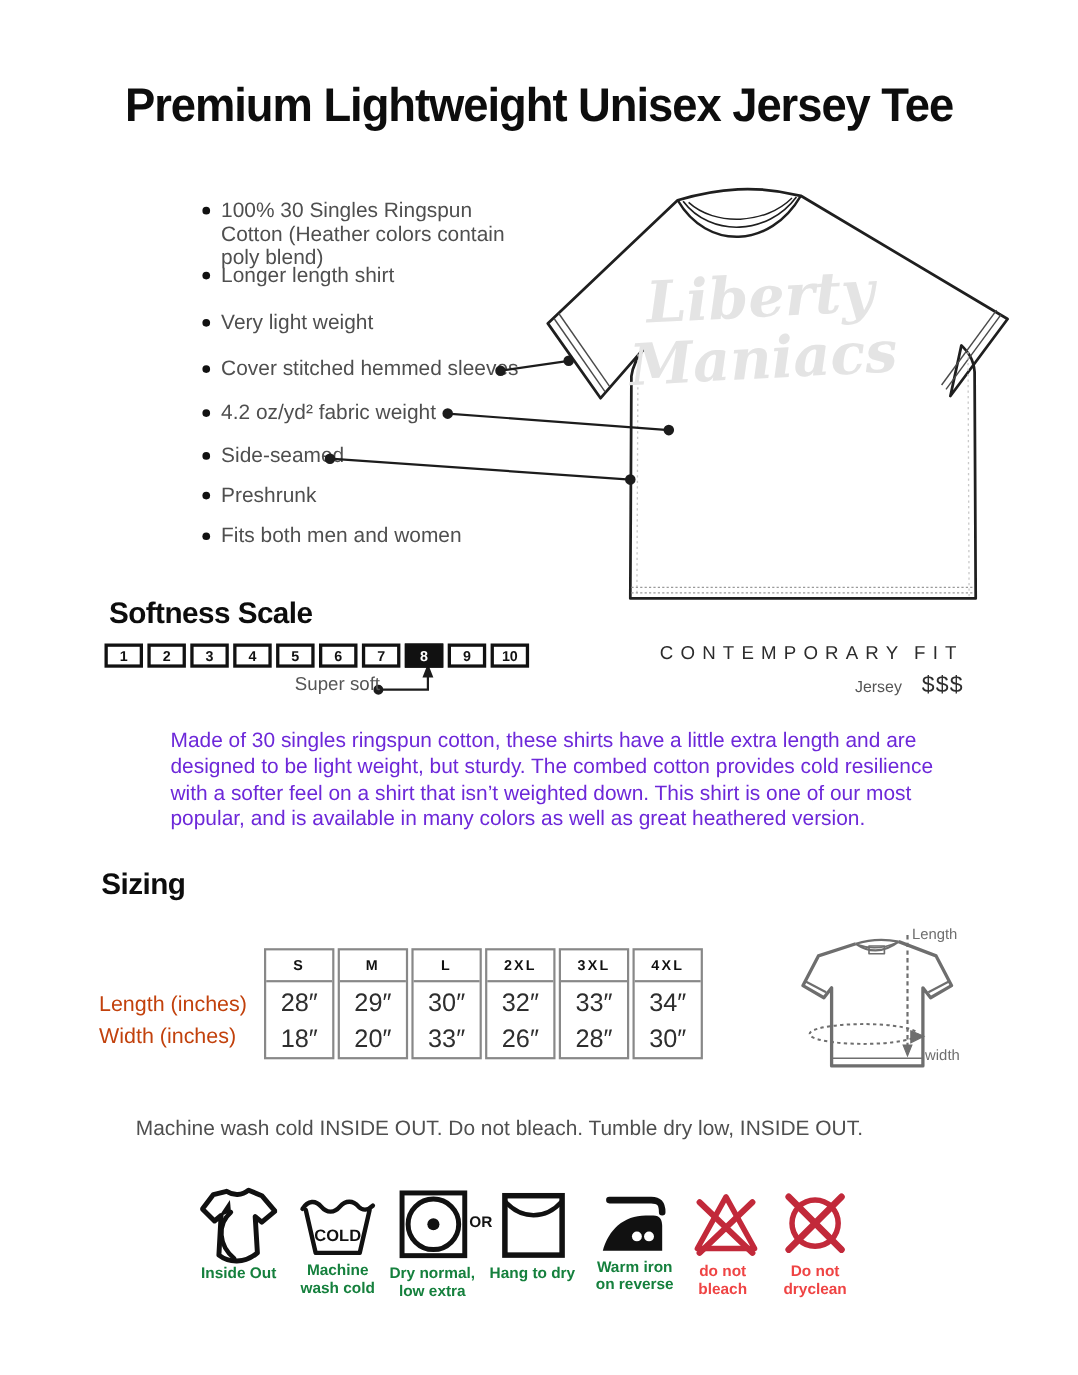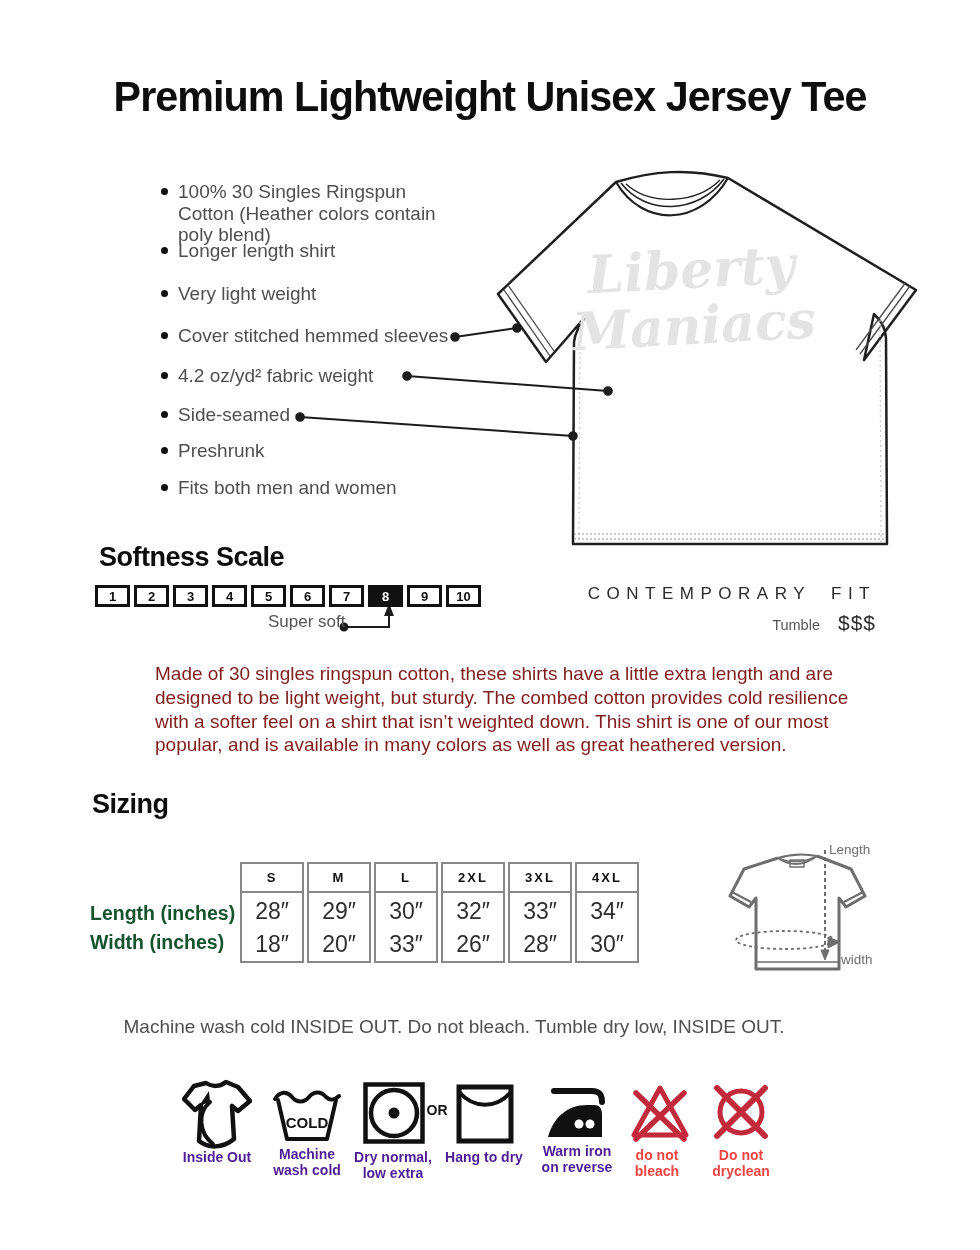--- a/index.html
+++ b/index.html
@@ -6,59 +6,59 @@
   #page{position:relative;width:980px;height:1250px;background:#fff;overflow:hidden;
         font-family:"Liberation Sans",sans-serif;color:#1a1a1a;}
   .abs{position:absolute;}
 
   
   .title{position:absolute;top:72px;left:0;width:980px;margin:0;text-align:center;
          font-size:43px;font-weight:700;letter-spacing:-1px;color:#0d0d0d;
          transform:scaleX(.96);}
 
   
-  .feat{position:absolute;left:161px;display:flex;align-items:flex-start;}
+  .feat{position:absolute;left:184px;display:flex;align-items:flex-start;}
   .feat .dot{width:7px;height:7px;border-radius:50%;background:#111;margin:7px 10px 0 0;flex:none;}
   .feat .ftxt{font-size:19px;line-height:21.5px;color:#4f4f4f;}
 
   
   .h2{position:absolute;margin:0;font-size:27px;font-weight:700;color:#0d0d0d;letter-spacing:-.5px;}
   .scale{position:absolute;left:95px;top:585px;display:flex;gap:4px;}
   .cell{width:29px;height:16px;border:3px solid #111;background:#fff;display:flex;
         align-items:center;justify-content:center;font-size:13px;font-weight:700;color:#111;}
   .cell.active{background:#111;color:#fff;}
   .supersoft{position:absolute;left:268px;top:612px;font-size:17px;color:#555;}
 
   
   .fitblock{position:absolute;left:560px;top:584px;width:316px;text-align:right;}
   .fitline{font-size:17px;color:#2b2b2b;letter-spacing:6.5px;}
-  .fitline .fitword{margin-left:20px;}
+  .fitline .fitword{margin-left:8px;}
   .tierline{margin-top:7px;}
   .tier{font-size:14.5px;color:#555;}
   .price{font-size:21px;color:#2e2e2e;letter-spacing:1px;margin-left:18px;}
 
   
   .desc{position:absolute;left:155px;top:662px;width:720px;font-size:19px;
-        line-height:23.8px;color:#7f1d1d;}
-
-  
-  .rowlabel{position:absolute;left:90px;font-size:19.5px;color:#14532d;font-weight:bold;}
+        line-height:23.8px;color:#6d28d9;}
+
+  
+  .rowlabel{position:absolute;left:90px;font-size:19.5px;color:#c2410c;}
   .sztable{position:absolute;left:240px;top:862px;display:flex;gap:3px;}
   .szcol{border:2px solid #888;background:#fff;width:60px;}
   .szhead{height:27px;border-bottom:2px solid #888;display:flex;align-items:center;
           justify-content:center;font-size:13px;font-weight:700;letter-spacing:2px;color:#111;}
   .szval{height:33px;display:flex;align-items:center;justify-content:center;
          font-size:23px;color:#2e2e2e;}
   .szval.first{margin-top:2px;}
 
   
   .careline{position:absolute;top:1016px;left:0;width:908px;text-align:center;
             font-size:19px;color:#4f4f4f;}
   .icolabel{position:absolute;width:120px;text-align:center;font-size:14px;font-weight:700;
-            line-height:15.5px;color:#4c1d95;}
+            line-height:15.5px;color:#15803d;}
   .icolabel.red{color:#ef4444;}
   .orlabel{position:absolute;left:422px;top:1102px;width:30px;text-align:center;
            font-size:14px;font-weight:700;color:#141414;}
 
   svg{display:block;}
   .overlay{position:absolute;left:0;top:0;pointer-events:none;}
 </style>
 </head>
 <body>
 
@@ -156,21 +156,21 @@
     <div class="cell">9</div>
     <div class="cell">10</div>
   </div>
   <div class="supersoft">Super soft</div>
 
   <div class="fitblock">
     <div class="fitline">
       <span>CONTEMPORARY</span><span class="fitword">FIT</span>
     </div>
     <div class="tierline">
-      <span class="tier">Tumble</span><span class="price">$$$</span>
+      <span class="tier">Jersey</span><span class="price">$$$</span>
     </div>
   </div>
 
   <div class="desc">
     <div>Made of 30 singles ringspun cotton, these shirts have a little extra length and are</div>
     <div>designed to be light weight, but sturdy. The combed cotton provides cold resilience</div>
     <div>with a softer feel on a shirt that isn’t weighted down. This shirt is one of our most</div>
     <div>popular, and is available in many colors as well as great heathered version.</div>
   </div>
 

